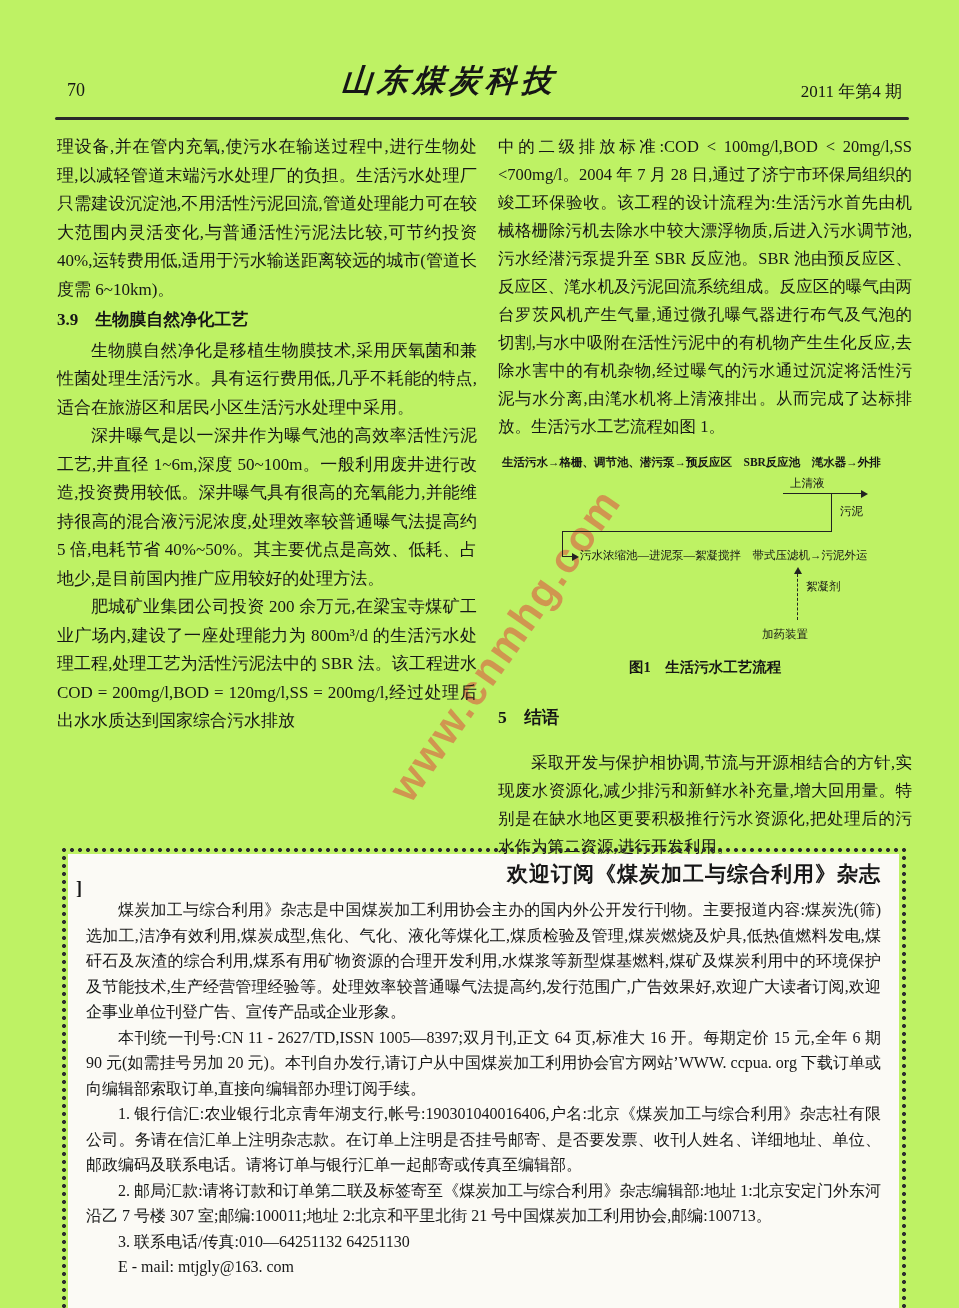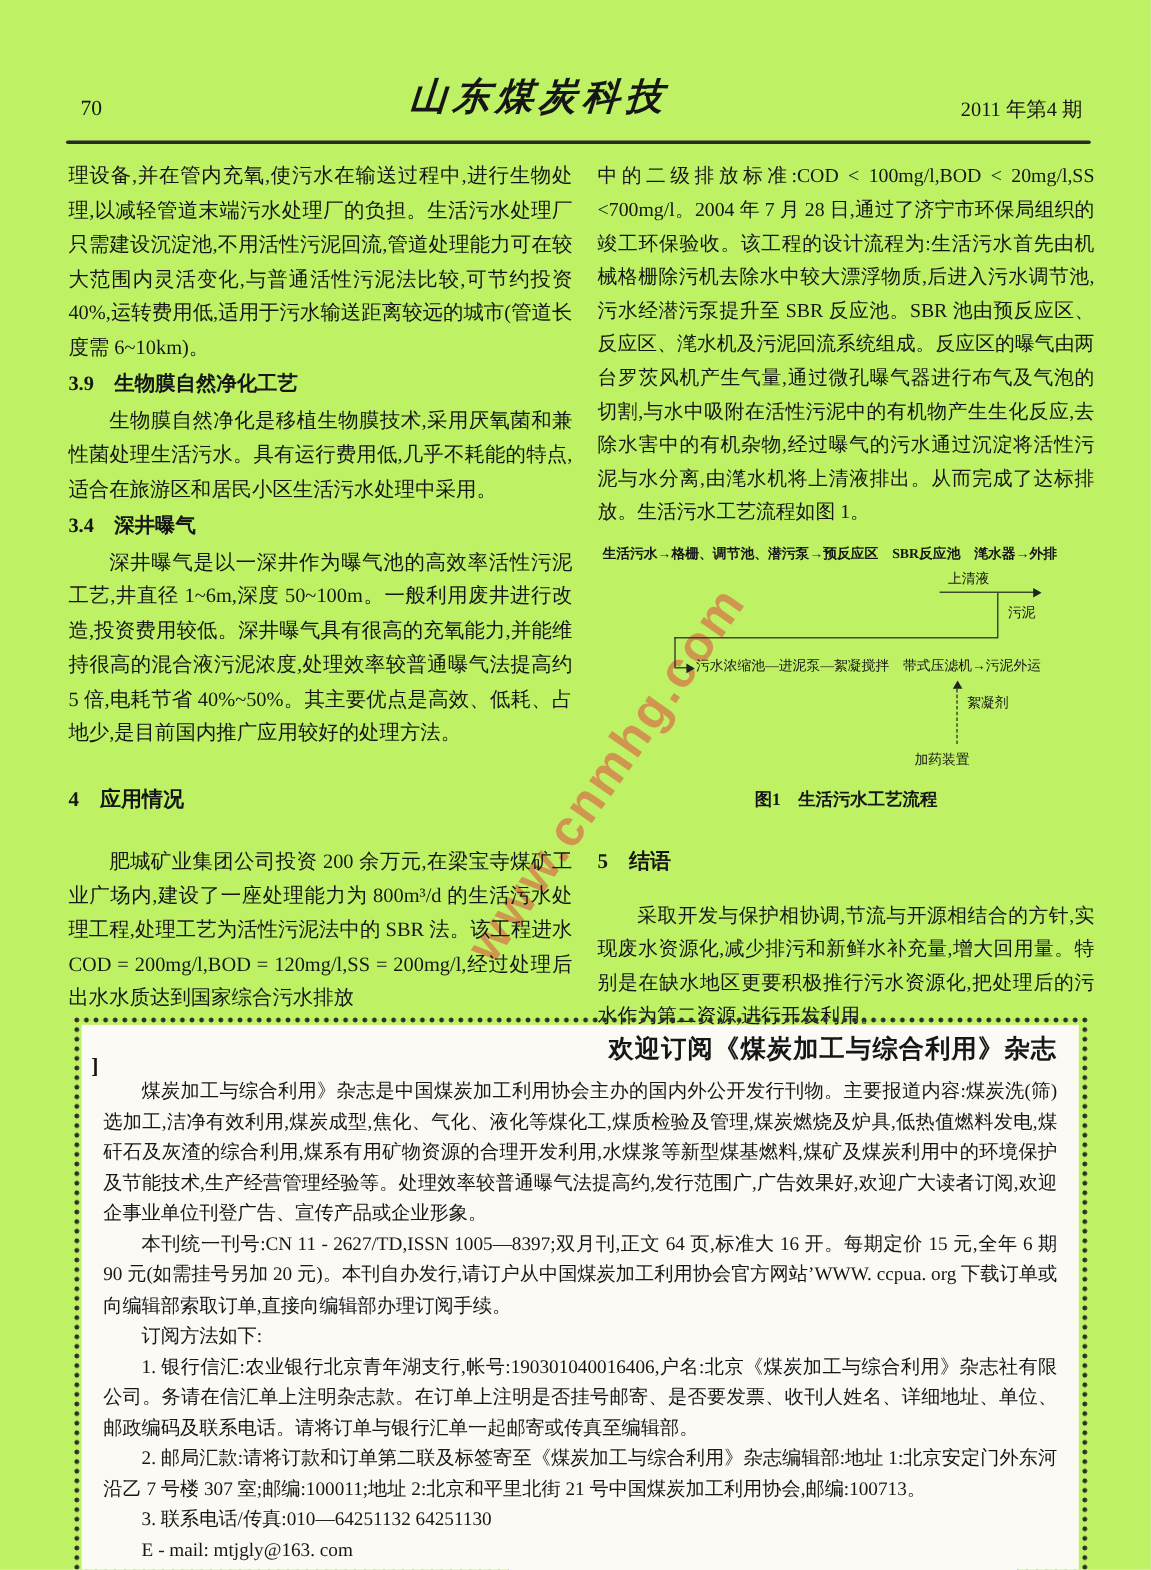--- a/index.html
+++ b/index.html
@@ -90,23 +90,21 @@
   <div class="journal-title">山东煤炭科技</div>
   <div class="issue-label">2011 年第4 期</div>
   <div class="header-rule"></div>
 
   <div class="watermark">www.cnmhg.com</div>
 
   <div class="col col-left">
     <p class="cont">理设备,并在管内充氧,使污水在输送过程中,进行生物处理,以减轻管道末端污水处理厂的负担。生活污水处理厂只需建设沉淀池,不用活性污泥回流,管道处理能力可在较大范围内灵活变化,与普通活性污泥法比较,可节约投资 40%,运转费用低,适用于污水输送距离较远的城市(管道长度需 6~10km)。</p>
     <h3>3.9　生物膜自然净化工艺</h3>
     <p>生物膜自然净化是移植生物膜技术,采用厌氧菌和兼性菌处理生活污水。具有运行费用低,几乎不耗能的特点,适合在旅游区和居民小区生活污水处理中采用。</p>
-    <h3>3.4　深井曝气</h3>
     <p>深井曝气是以一深井作为曝气池的高效率活性污泥工艺,井直径 1~6m,深度 50~100m。一般利用废井进行改造,投资费用较低。深井曝气具有很高的充氧能力,并能维持很高的混合液污泥浓度,处理效率较普通曝气法提高约 5 倍,电耗节省 40%~50%。其主要优点是高效、低耗、占地少,是目前国内推广应用较好的处理方法。</p>
-    <h2>4　应用情况</h2>
     <p>肥城矿业集团公司投资 200 余万元,在梁宝寺煤矿工业广场内,建设了一座处理能力为 800m³/d 的生活污水处理工程,处理工艺为活性污泥法中的 SBR 法。该工程进水 COD = 200mg/l,BOD = 120mg/l,SS = 200mg/l,经过处理后出水水质达到国家综合污水排放</p>
   </div>
 
   <div class="col col-right">
     <p class="cont">中的二级排放标准:COD &lt; 100mg/l,BOD &lt; 20mg/l,SS &lt;700mg/l。2004 年 7 月 28 日,通过了济宁市环保局组织的竣工环保验收。该工程的设计流程为:生活污水首先由机械格栅除污机去除水中较大漂浮物质,后进入污水调节池,污水经潜污泵提升至 SBR 反应池。SBR 池由预反应区、反应区、滗水机及污泥回流系统组成。反应区的曝气由两台罗茨风机产生气量,通过微孔曝气器进行布气及气泡的切割,与水中吸附在活性污泥中的有机物产生生化反应,去除水害中的有机杂物,经过曝气的污水通过沉淀将活性污泥与水分离,由滗水机将上清液排出。从而完成了达标排放。生活污水工艺流程如图 1。</p>
 
     <div class="figure">
       <div class="fig-label f-line1">生活污水→格栅、调节池、潜污泵→预反应区　SBR反应池　滗水器→外排</div>
       <div class="fig-label f-sup">上清液</div>
       <div class="fig-hline l-sup-arrow"></div>
@@ -129,21 +127,20 @@
     <p>采取开发与保护相协调,节流与开源相结合的方针,实现废水资源化,减少排污和新鲜水补充量,增大回用量。特别是在缺水地区更要积极推行污水资源化,把处理后的污水作为第二资源,进行开发利用。</p>
   </div>
 
   <div class="ad-frame">
     <div class="ad-inner">
       <span class="ad-stray">]</span>
       <div class="ad-title">欢迎订阅《煤炭加工与综合利用》杂志</div>
       <div class="ad-body">
         <p>煤炭加工与综合利用》杂志是中国煤炭加工利用协会主办的国内外公开发行刊物。主要报道内容:煤炭洗(筛)选加工,洁净有效利用,煤炭成型,焦化、气化、液化等煤化工,煤质检验及管理,煤炭燃烧及炉具,低热值燃料发电,煤矸石及灰渣的综合利用,煤系有用矿物资源的合理开发利用,水煤浆等新型煤基燃料,煤矿及煤炭利用中的环境保护及节能技术,生产经营管理经验等。处理效率较普通曝气法提高约,发行范围广,广告效果好,欢迎广大读者订阅,欢迎企事业单位刊登广告、宣传产品或企业形象。</p>
         <p>本刊统一刊号:CN 11 - 2627/TD,ISSN 1005—8397;双月刊,正文 64 页,标准大 16 开。每期定价 15 元,全年 6 期 90 元(如需挂号另加 20 元)。本刊自办发行,请订户从中国煤炭加工利用协会官方网站’WWW. ccpua. org 下载订单或向编辑部索取订单,直接向编辑部办理订阅手续。</p>
-        <p>订阅方法如下:</p>
         <p>1. 银行信汇:农业银行北京青年湖支行,帐号:190301040016406,户名:北京《煤炭加工与综合利用》杂志社有限公司。务请在信汇单上注明杂志款。在订单上注明是否挂号邮寄、是否要发票、收刊人姓名、详细地址、单位、邮政编码及联系电话。请将订单与银行汇单一起邮寄或传真至编辑部。</p>
         <p>2. 邮局汇款:请将订款和订单第二联及标签寄至《煤炭加工与综合利用》杂志编辑部:地址 1:北京安定门外东河沿乙 7 号楼 307 室;邮编:100011;地址 2:北京和平里北街 21 号中国煤炭加工利用协会,邮编:100713。</p>
         <p>3. 联系电话/传真:010—64251132 64251130</p>
         <p>E - mail: mtjgly@163. com</p>
       </div>
     </div>
   </div>
 
 </div>
 

